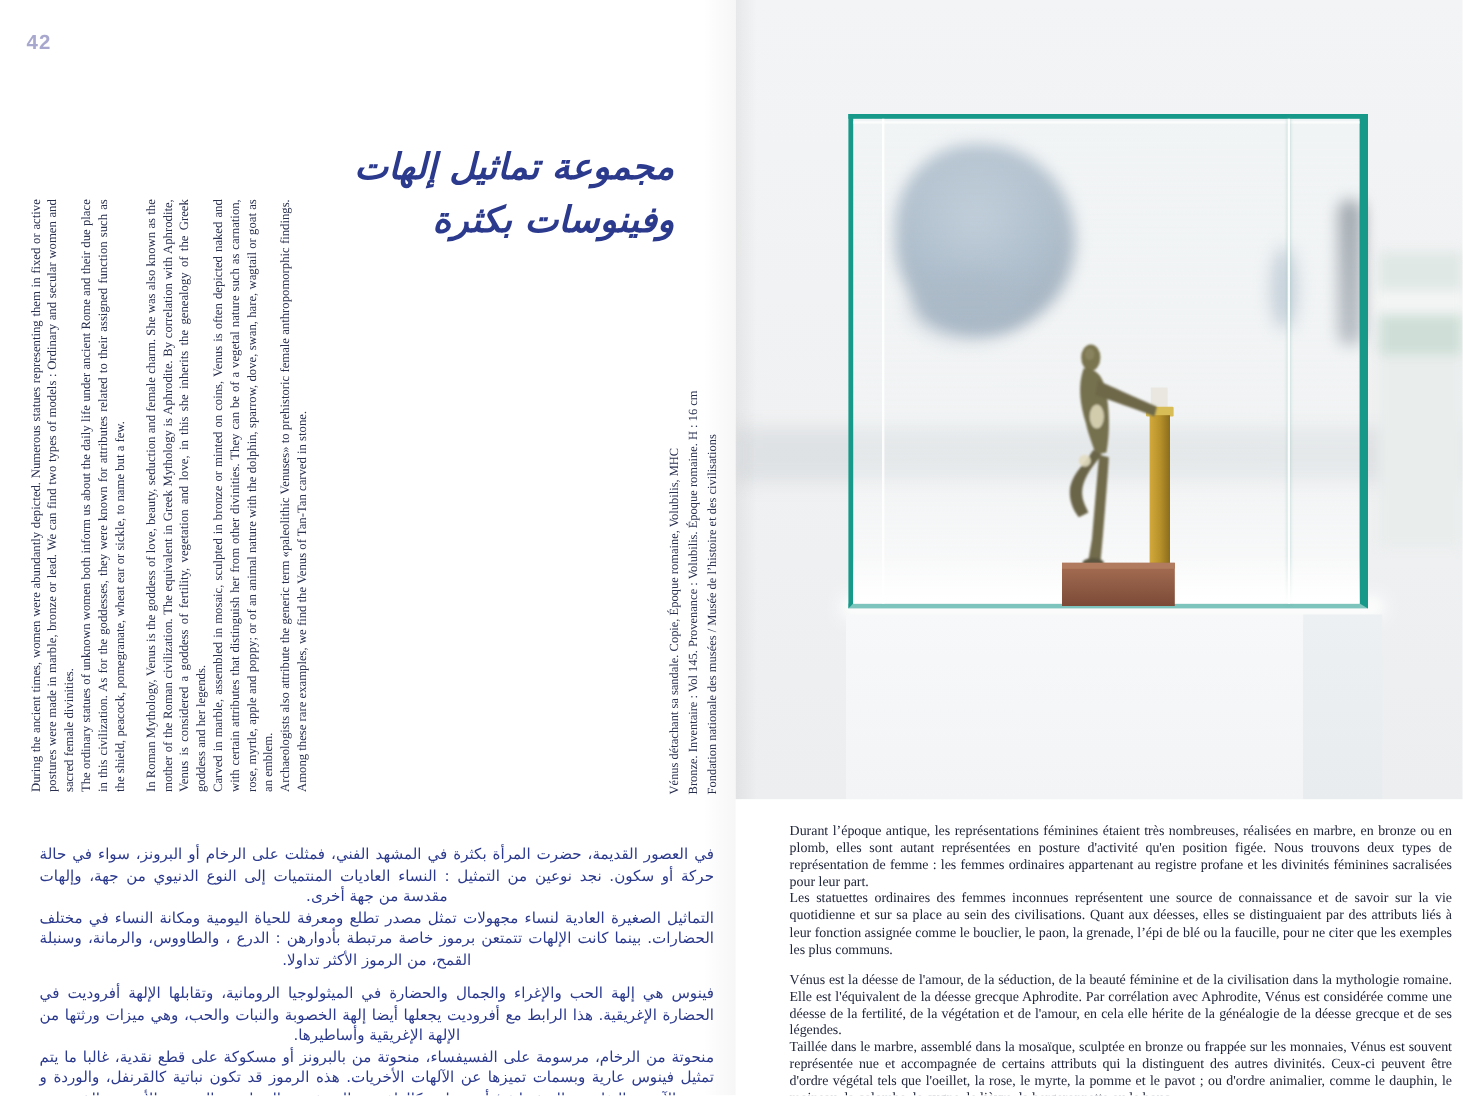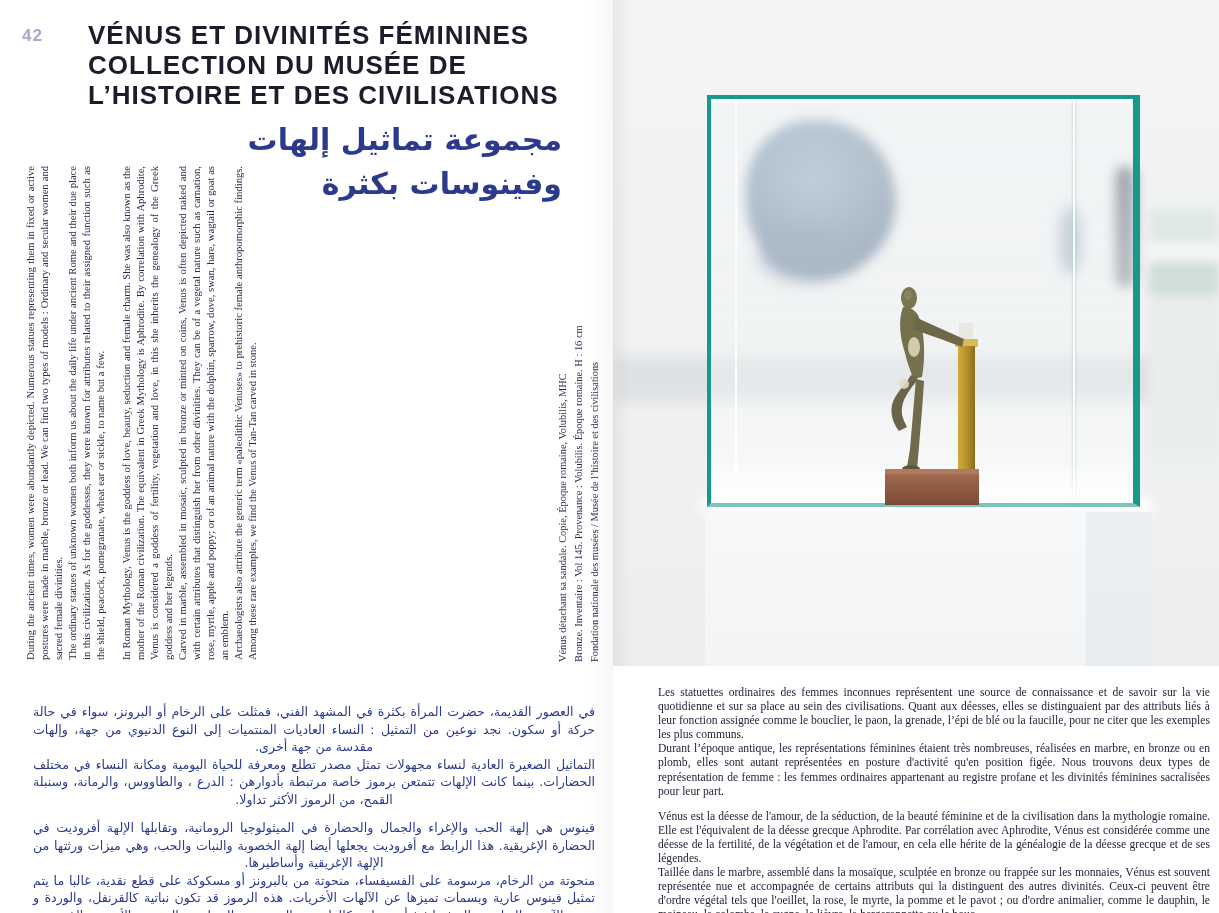--- a/index.html
+++ b/index.html
@@ -8,21 +8,21 @@
   .spread { position:relative; width:1219px; height:913px; background:#ffffff; overflow:hidden; }
 
   
   .page-num { position:absolute; left:22px; top:26px; font-family:"Liberation Sans",sans-serif;
               font-weight:700; font-size:17px; color:#a8a8cf; letter-spacing:1px;text-align:right; }
   .title-fr { position:absolute; left:88px; top:20px; width:520px;
               font-family:"Liberation Sans",sans-serif; font-weight:700; font-size:26px;
               line-height:30px; letter-spacing:1px; color:#1c1c2b; }
   .title-ar { position:absolute; left:160px; top:118px; width:402px; direction:rtl; text-align:right;
               font-family:"DejaVu Sans","Liberation Sans",sans-serif; font-weight:700;
-              font-size:30px; line-height:44px; color:#2c3a8e; }
+              font-size:30px; line-height:44px; color:#2c3a8e;font-style:italic; }
 
   .rot-wrap { position:absolute; overflow:visible; }
   .rot-inner { position:absolute; transform-origin:0 0; }
   .en-wrap { left:24px; top:166px; width:214px; height:494px; }
   .en-inner { width:494px; height:214px; transform:rotate(-90deg) translateX(-494px);
               font-size:10.6px; line-height:14.1px; color:#272d4c; text-align:justify; }
   .en-inner p { margin:0; }
   .cap-wrap { left:555px; top:340px; width:50px; height:322px; }
   .cap-inner { width:322px; height:50px; transform:rotate(-90deg) translateX(-322px);
                font-size:10.4px; line-height:16px; color:#272d4c; white-space:nowrap; }
@@ -78,25 +78,20 @@
                  background:linear-gradient(180deg, rgba(255,255,255,0), #ffffff); }
   .statue-svg { position:absolute; left:267px; top:283px; }
 </style>
 </head>
 <body>
 
 <div class="spread">
 
   <div class="page-num">42</div>
 
-  <div class="title-fr">
-    <div>VÉNUS ET DIVINITÉS FÉMININES</div>
-    <div>COLLECTION DU MUSÉE DE</div>
-    <div>L’HISTOIRE ET DES CIVILISATIONS</div>
-  </div>
 
   <div class="title-ar">
     <div>مجموعة تماثيل إلهات</div>
     <div>وفينوسات بكثرة</div>
   </div>
 
   <div class="rot-wrap en-wrap">
     <div class="rot-inner en-inner">
       <p>During the ancient times, women were abundantly depicted. Numerous statues representing them in fixed or active postures were made in marble, bronze or lead. We can find two types of models : Ordinary and secular women and sacred female divinities.</p>
       <p>The ordinary statues of unknown women both inform us about the daily life under ancient Rome and their due place in this civilization. As for the goddesses, they were known for attributes related to their assigned function such as the shield, peacock, pomegranate, wheat ear or sickle, to name but a few.</p>
@@ -178,20 +173,20 @@
       </g>
       <g>
         <rect x="5" y="186" width="94" height="36" fill="url(#basebr)"></rect>
         <rect x="5" y="186" width="94" height="5" fill="#b07b5e"></rect>
       </g>
     </svg>
     <div class="photo-gutter"></div>
   </div>
 
   <div class="fr-body">
+    <p>Durant l’époque antique, les représentations féminines étaient très nombreuses, réalisées en marbre, en bronze ou en plomb, elles sont autant représentées en posture d'activité qu'en position figée. Nous trouvons deux types de représentation de femme : les femmes ordinaires appartenant au registre profane et les divinités féminines sacralisées pour leur part.</p>
     <p>Les statuettes ordinaires des femmes inconnues représentent une source de connaissance et de savoir sur la vie quotidienne et sur sa place au sein des civilisations. Quant aux déesses, elles se distinguaient par des attributs liés à leur fonction assignée comme le bouclier, le paon, la grenade, l’épi de blé ou la faucille, pour ne citer que les exemples les plus communs.</p>
-    <p>Durant l’époque antique, les représentations féminines étaient très nombreuses, réalisées en marbre, en bronze ou en plomb, elles sont autant représentées en posture d'activité qu'en position figée. Nous trouvons deux types de représentation de femme : les femmes ordinaires appartenant au registre profane et les divinités féminines sacralisées pour leur part.</p>
     <p class="para-gap">Vénus est la déesse de l'amour, de la séduction, de la beauté féminine et de la civilisation dans la mythologie romaine. Elle est l'équivalent de la déesse grecque Aphrodite. Par corrélation avec Aphrodite, Vénus est considérée comme une déesse de la fertilité, de la végétation et de l'amour, en cela elle hérite de la généalogie de la déesse grecque et de ses légendes.</p>
     <p>Taillée dans le marbre, assemblé dans la mosaïque, sculptée en bronze ou frappée sur les monnaies, Vénus est souvent représentée nue et accompagnée de certains attributs qui la distinguent des autres divinités. Ceux-ci peuvent être d'ordre végétal tels que l'oeillet, la rose, le myrte, la pomme et le pavot ; ou d'ordre animalier, comme le dauphin, le moineau, la colombe, le cygne, le lièvre, la bergeronnette ou le bouc.</p>
 
   </div>
 
 </div>
 
 </body></html>

